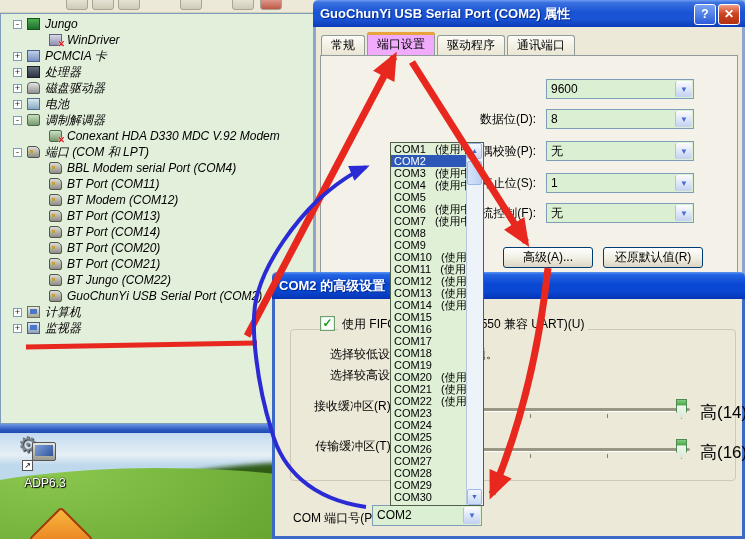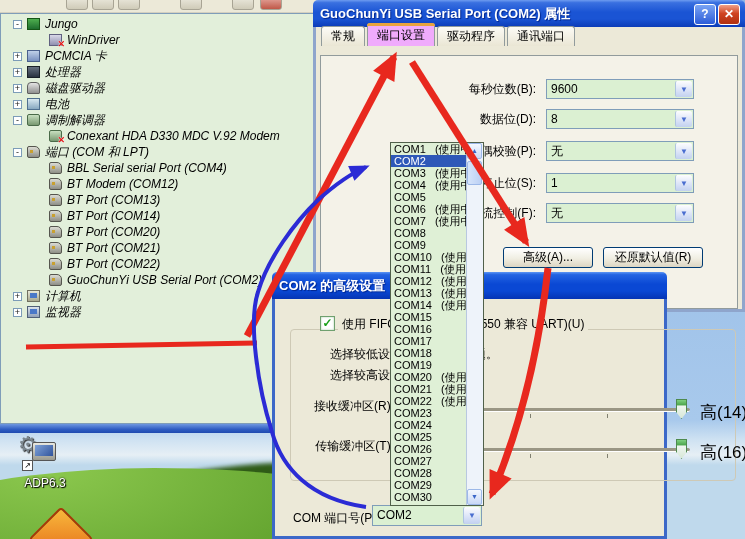--- a/index.html
+++ b/index.html
@@ -64,38 +64,38 @@
   .tb-prop{background:linear-gradient(180deg,#6E9CF0 0%,#3A70E0 10%,#1A54D4 45%,#1A54D4 70%,#0C3CB8 100%);}
   .cap-btn{position:absolute;top:4px;width:20px;height:19px;border:1px solid #fff;border-radius:3px;
      color:#fff;font-size:12px;font-weight:bold;text-align:center;line-height:18px;text-shadow:none;}
   .btn-help{right:29px;background:linear-gradient(#7AA4F4,#2C5CD8);}
   .btn-close{right:5px;background:linear-gradient(#F0A088,#D04422 45%,#B03010);}
   .dlg-body{position:absolute;left:0;top:27px;right:0;bottom:0;background:#ECE9D8;
      border-left:3px solid #3C68C8;border-right:3px solid #3C68C8;border-bottom:3px solid #3C68C8;box-sizing:border-box;}
   .dlg-prop .dlg-body{border-color:#8FA5CC;}
   
   .prop-dlg{left:313px;top:0;width:432px;height:312px;z-index:2;}
-  .tabstrip{position:absolute;left:8px;top:24px;height:22px;display:flex;align-items:flex-end;z-index:2;}
+  .tabstrip{position:absolute;left:8px;top:33px;height:22px;display:flex;align-items:flex-end;z-index:2;}
   .tab{height:19px;line-height:19px;padding:0 9px;margin-right:2px;font-size:12px;
      background:linear-gradient(#FCFBF6,#EAE6D4);border:1px solid #919B9C;border-bottom:none;border-radius:3px 3px 0 0;}
   .tab.active{height:22px;line-height:22px;background:#f0abfc;position:relative;}
   .tab.active::before{content:"";position:absolute;left:-1px;right:-1px;top:-1px;height:3px;background:#E8A33D;border-radius:3px 3px 0 0;}
   .tabpage{position:absolute;left:7px;top:55px;right:7px;height:252px;background:#F4F2E8;border:1px solid #919B9C;}
   .frow{position:absolute;height:20px;}
   .flabel{position:absolute;width:215px;text-align:right;font-size:12px;line-height:20px;}
   .combo{position:absolute;left:225px;width:148px;height:20px;background:#DBF0D2;border:1px solid #7F9DB9;
      box-sizing:border-box;font-size:12px;line-height:18px;padding-left:4px;}
   .combo .cbtn{position:absolute;right:1px;top:1px;bottom:1px;width:16px;
      background:linear-gradient(#FDFDFE,#D9E2F7 60%,#C2D1F0);border-left:1px solid #AEC4E0;border-radius:2px;
      text-align:center;}
   .chev{color:#4A6ED0;font-size:8px;line-height:17px;display:block;}
   .xp-btn{position:absolute;height:21px;box-sizing:border-box;border:1px solid #003C74;border-radius:3px;
      background:linear-gradient(180deg,#FFFFFF,#F0EEE2 55%,#DCD5C2);font-size:12px;text-align:center;line-height:19px;}
   
-  .adv-dlg{left:272px;top:272px;width:395px;height:267px;z-index:3;}
+  .adv-dlg{left:272px;top:272px;width:473px;height:267px;z-index:3;}
   .adv-dlg .titlebar{border-radius:5px 5px 0 0;}
   .groupbox{position:absolute;left:18px;top:57px;width:444px;height:150px;border:1px solid #CEC9B5;border-radius:4px;}
   .checkbox{position:absolute;left:48px;top:44px;width:13px;height:13px;background:#fff;border:1px solid #6FA06F;
      box-shadow:inset 0 0 2px #9CC89C;font-size:12px;line-height:12px;color:#18A018;font-weight:bold;text-align:center;}
   .fifo-label{position:absolute;left:66px;top:44px;font-size:12px;background:#ECE9D8;padding:0 4px;white-space:nowrap;}
   .hint{position:absolute;left:58px;font-size:12px;white-space:nowrap;}
   .slabel{position:absolute;width:106px;text-align:right;font-size:12px;}
   .track{position:absolute;left:188px;width:230px;height:3px;background:#9A9684;border-bottom:1px solid #fff;border-radius:2px;}
   .tick{position:absolute;width:1px;height:4px;background:#808070;}
   .thumb{position:absolute;width:11px;height:20px;border:1px solid #4E8A4E;box-sizing:border-box;
@@ -182,21 +182,25 @@
         <span class="ti ti-modem err"></span>
         <span class="tlabel">Conexant HDA D330 MDC V.92 Modem</span>
       </div>
       <div class="trow lv0">
         <span class="exp">-</span>
         <span class="ti ti-port"></span>
         <span class="tlabel">端口 (COM 和 LPT)</span>
       </div>
       <div class="trow lv1">
         <span class="ti ti-port"></span>
-        <span class="tlabel">BBL Serial serial Port (COM4)</span>
+        <span class="tlabel">BBL Modem serial Port (COM4)</span>
+      </div>
+      <div class="trow lv1">
+        <span class="ti ti-port"></span>
+        <span class="tlabel">BT Port (COM11)</span>
       </div>
       <div class="trow lv1">
         <span class="ti ti-port"></span>
         <span class="tlabel">BT Modem (COM12)</span>
       </div>
       <div class="trow lv1">
         <span class="ti ti-port"></span>
         <span class="tlabel">BT Port (COM13)</span>
       </div>
       <div class="trow lv1">
@@ -206,21 +210,21 @@
       <div class="trow lv1">
         <span class="ti ti-port"></span>
         <span class="tlabel">BT Port (COM20)</span>
       </div>
       <div class="trow lv1">
         <span class="ti ti-port"></span>
         <span class="tlabel">BT Port (COM21)</span>
       </div>
       <div class="trow lv1">
         <span class="ti ti-port"></span>
-        <span class="tlabel">BT Port (COM22)</span>
+        <span class="tlabel">BT Jungo (COM22)</span>
       </div>
       <div class="trow lv1">
         <span class="ti ti-port"></span>
         <span class="tlabel">GuoChunYi USB Serial Port (COM2)</span>
       </div>
       <div class="trow lv0">
         <span class="exp">+</span>
         <span class="ti ti-computer"></span>
         <span class="tlabel">计算机</span>
       </div>
@@ -241,21 +245,20 @@
   </div>
   <div class="dlg-body"></div>
   <div class="tabstrip">
     <span class="tab">常规</span>
     <span class="tab active">端口设置</span>
     <span class="tab">驱动程序</span>
     <span class="tab">通讯端口</span>
   </div>
   <div class="tabpage">
     <div class="frow" style="left:0;top:23px;width:420px;">
-      <span class="flabel">每秒位数(B):</span>
       <span class="combo"><span>9600</span><span class="cbtn">
             <span class="chev">▼</span>
           </span></span>
     </div>
     <div class="frow" style="left:0;top:53px;width:420px;">
       <span class="flabel">数据位(D):</span>
       <span class="combo"><span>8</span><span class="cbtn">
             <span class="chev">▼</span>
           </span></span>
     </div>

